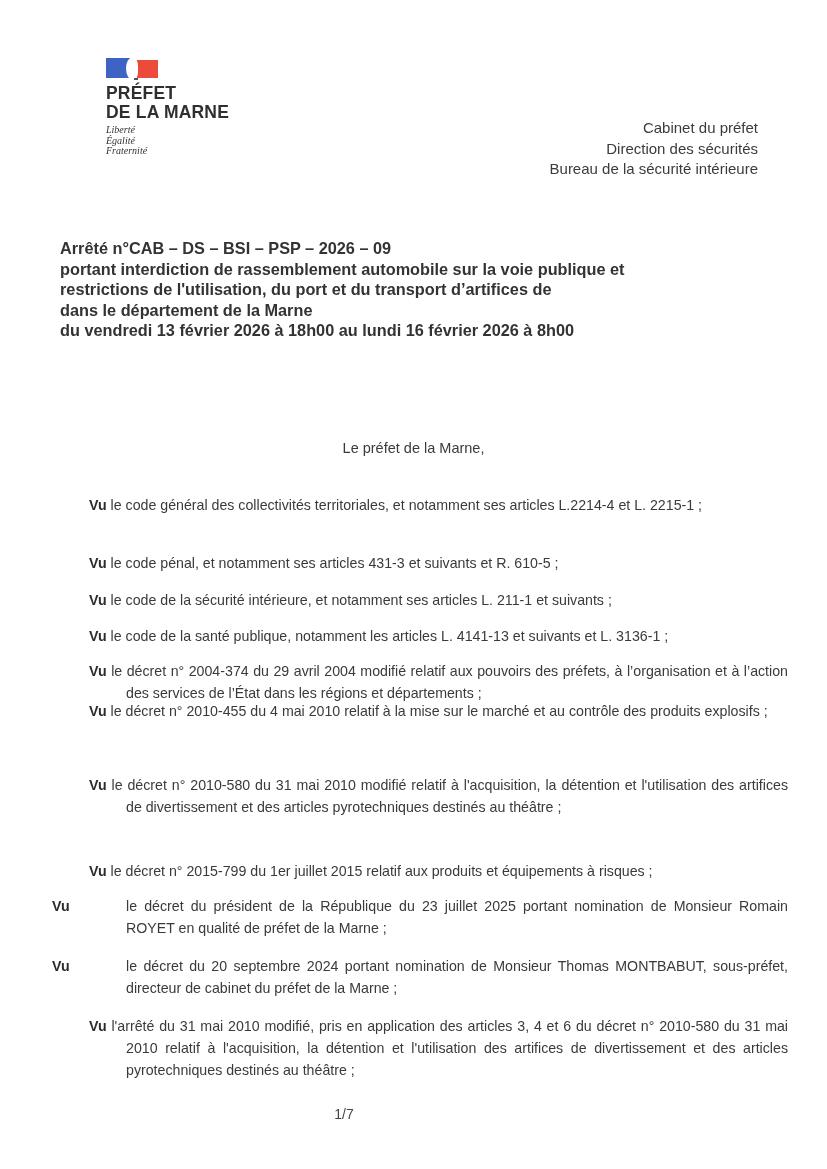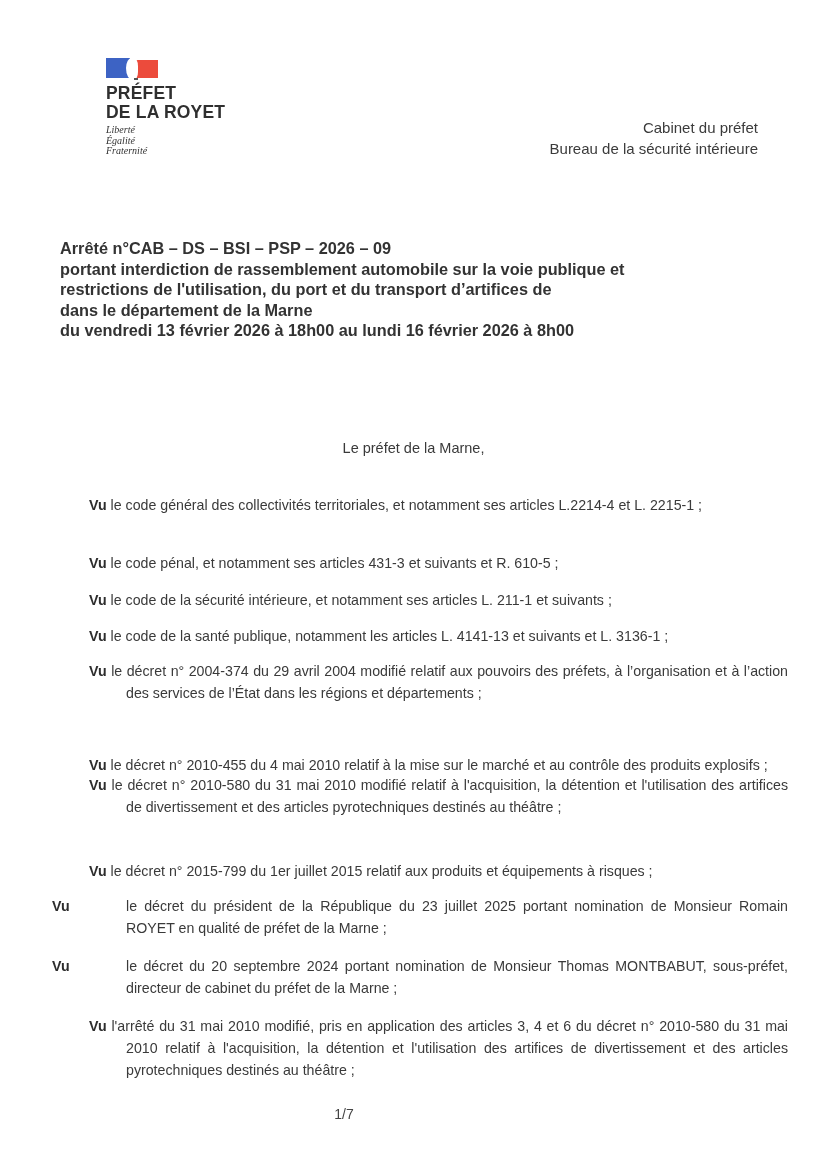--- a/index.html
+++ b/index.html
@@ -53,31 +53,32 @@
 
 <div class="logo">
   <div class="flag">
     <div class="blue"></div>
       <div class="red"></div>
       <div class="gap"></div>
       <div class="bar"></div>
   </div>
   <div class="logo-title">
     <div>PRÉFET</div>
-    <div>DE LA ROYET</div>
+    <div>DE LA MARNE</div>
   </div>
   <div class="motto">
     <div>Liberté</div>
     <div>Égalité</div>
     <div>Fraternité</div>
   </div>
 </div>
 
 <div class="service">
   <div>Cabinet du préfet</div>
+  <div>Direction des sécurités</div>
   <div>Bureau de la sécurité intérieure</div>
 </div>
 
 <div class="title-block">
   <div>Arrêté n°CAB – DS – BSI – PSP – 2026 –  09</div>
   <div>portant interdiction de rassemblement automobile sur la voie publique et</div>
   <div>restrictions de l'utilisation, du port et du transport d’artifices de</div>
   <div>dans le département de la Marne</div>
   <div>du vendredi 13 février 2026 à 18h00 au lundi 16 février 2026 à 8h00</div>
 </div>
@@ -102,21 +103,21 @@
 <div class="vu hang" style="top:625px;">
   <span class="kw">Vu</span>
   <span class="body">le code de la santé publique, notamment les articles L. 4141-13 et suivants et L. 3136-1 ;</span>
 </div>
 
 <div class="vu hang justify" style="top:660px;">
   <span class="kw">Vu</span>
   <span class="body">le décret n° 2004-374 du 29 avril 2004 modifié relatif aux pouvoirs des préfets, à l’organisation et à l’action des services de l’État dans les régions et départements ;</span>
 </div>
 
-<div class="vu hang justify" style="top:754px;">
+<div class="vu hang justify" style="top:700px;">
   <span class="kw">Vu</span>
   <span class="body">le décret n° 2010-455 du 4 mai 2010 relatif à la mise sur le marché et au contrôle des produits explosifs ;</span>
 </div>
 
 <div class="vu hang justify" style="top:774px;">
   <span class="kw">Vu</span>
   <span class="body">le décret n° 2010-580 du 31 mai 2010 modifié relatif à l'acquisition, la détention et l'utilisation des artifices de divertissement et des articles pyrotechniques destinés au théâtre ;</span>
 </div>
 
 <div class="vu hang" style="top:860px;">

